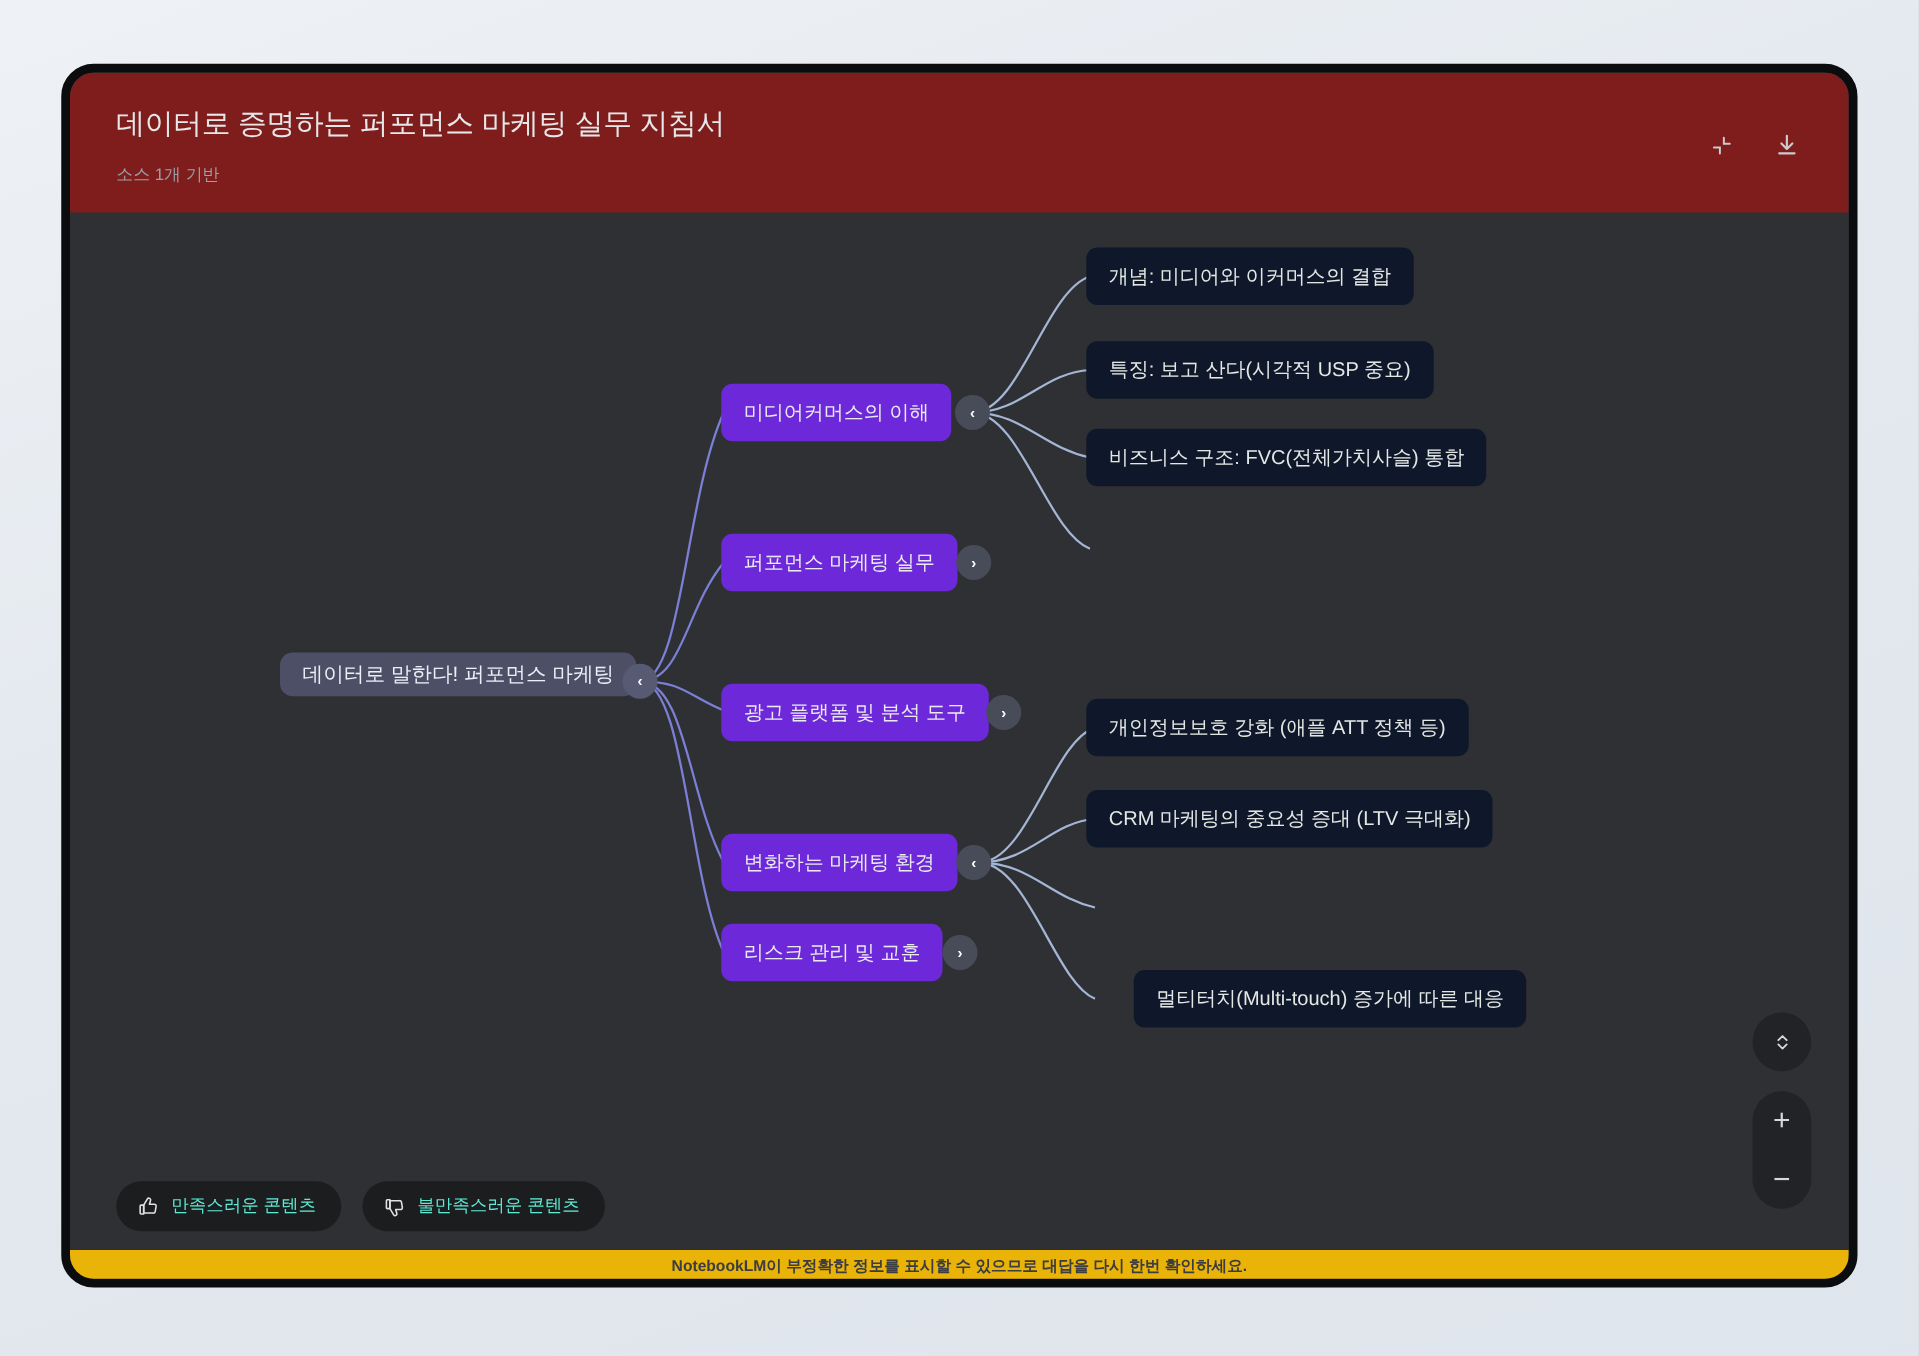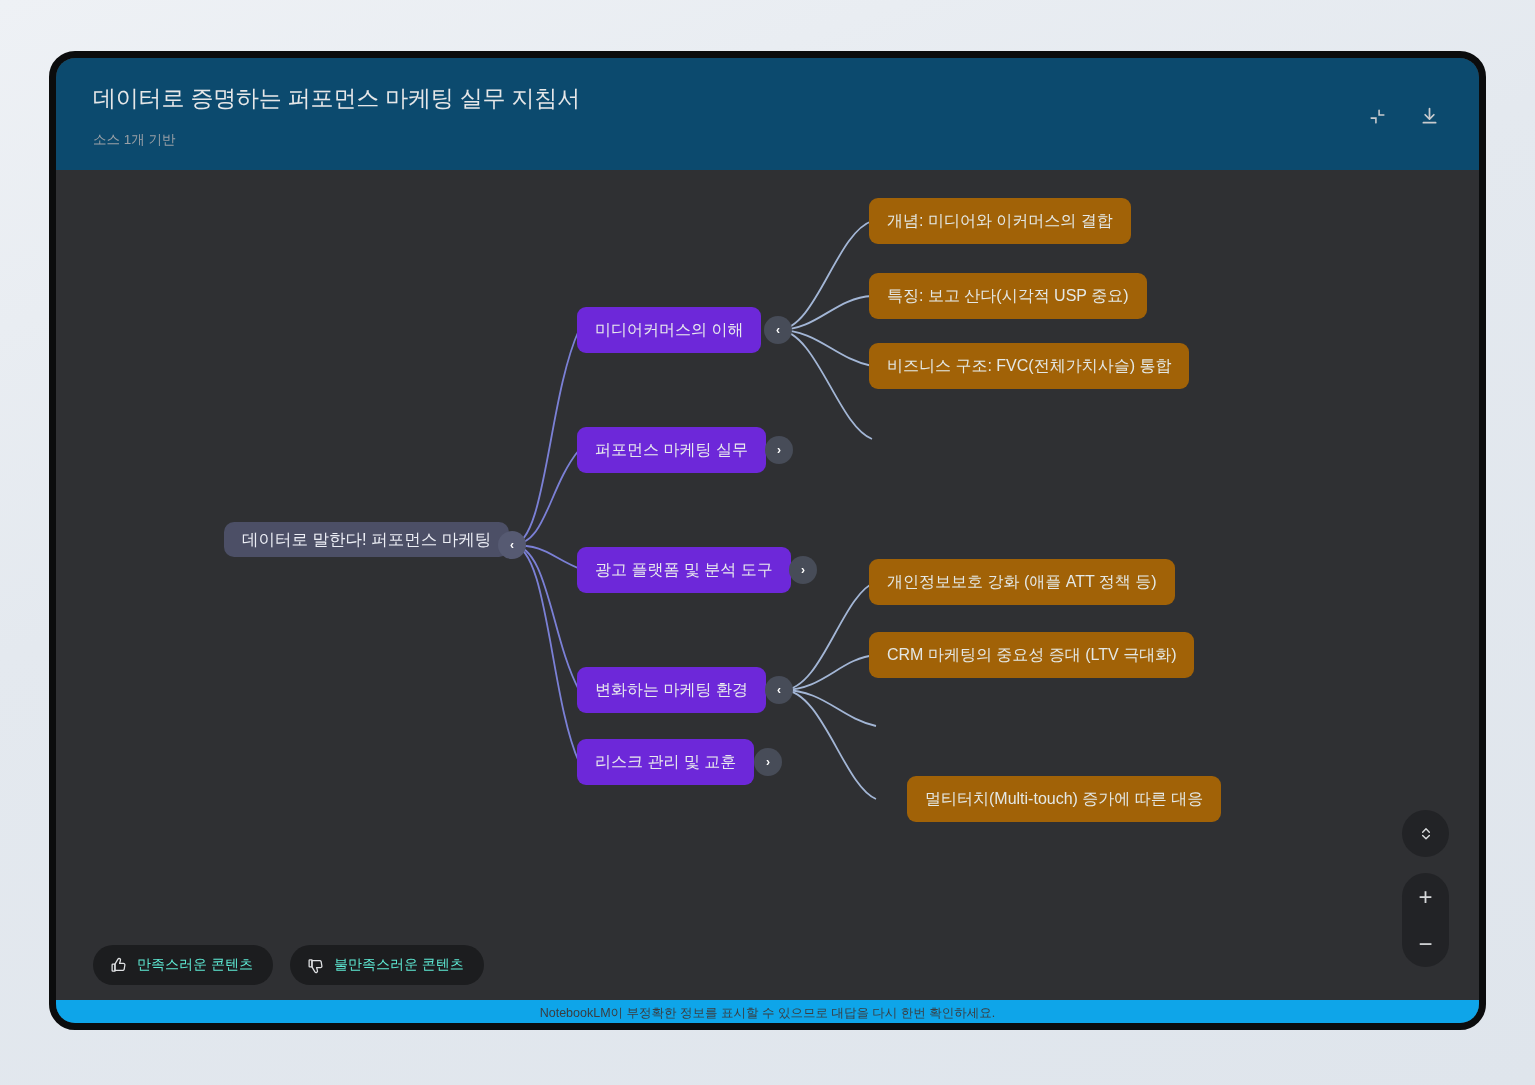--- a/index.html
+++ b/index.html
@@ -36,21 +36,21 @@
     border-radius: 19px;
     overflow: hidden;
   }
 
   
   #header {
     position: absolute;
     left: 0; top: 0;
     width: 100%;
     height: 112px;
-    background: #0c4a6e;
+    background: #7f1d1d;
     z-index: 20;
   }
 
   #title {
     position: absolute;
     left: 37px;
     top: 25px;
     font-size: 23px;
     color: #e6e7e8;
     letter-spacing: -0.2px;
@@ -125,21 +125,21 @@
     height: 35px;
     font-size: 16.5px;
   }
 
   .node-branch {
     background: #6d28d9;
     font-size: 16px;
   }
 
   .node-leaf {
-    background: #a16207;
+    background: #0f172a;
     font-size: 16px;
     color: #e4e8e5;
   }
 
   .toggle {
     position: absolute;
     width: 28px;
     height: 28px;
     border-radius: 50%;
     background: #474c58;
@@ -230,24 +230,25 @@
 
   
   #disclaimer {
     position: absolute;
     left: 0;
     bottom: -8px;
     width: 100%;
     text-align: center;
     font-size: 12.5px;
     color: #3b3d40;
-    background: #0ea5e9;
+    background: #eab308;
     padding: 5px 0 9px;
     z-index: 40;
     white-space: nowrap;
+    font-weight: bold;
   }
 </style>
 </head>
 <body>
 
 <div id="app-frame">
   <div id="app-inner">
 
     <div id="canvas">
 

